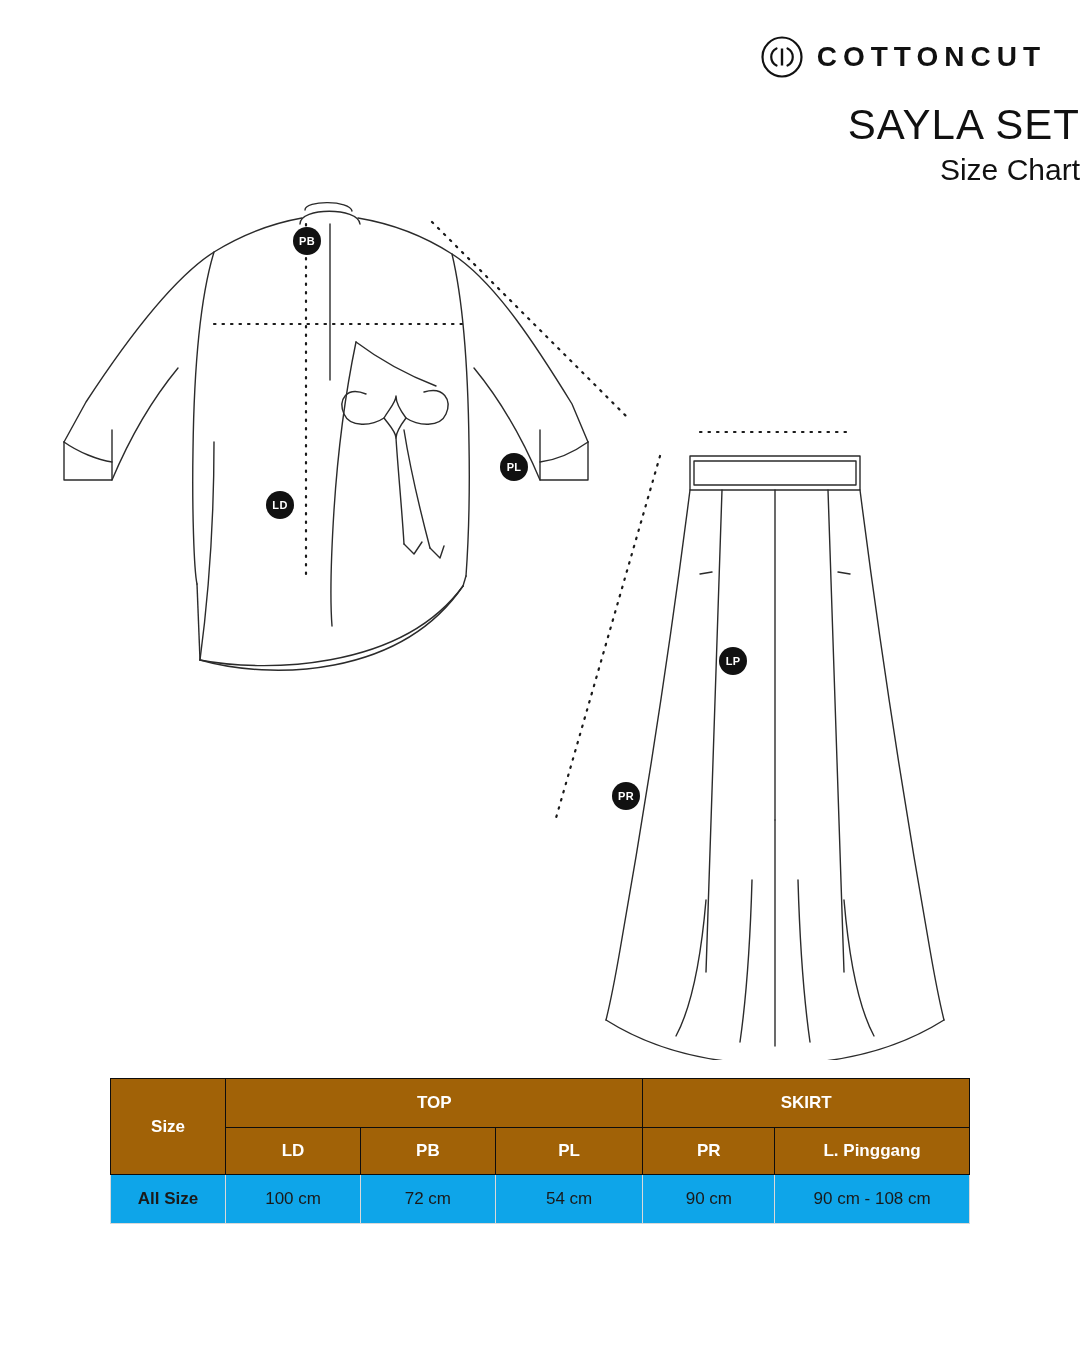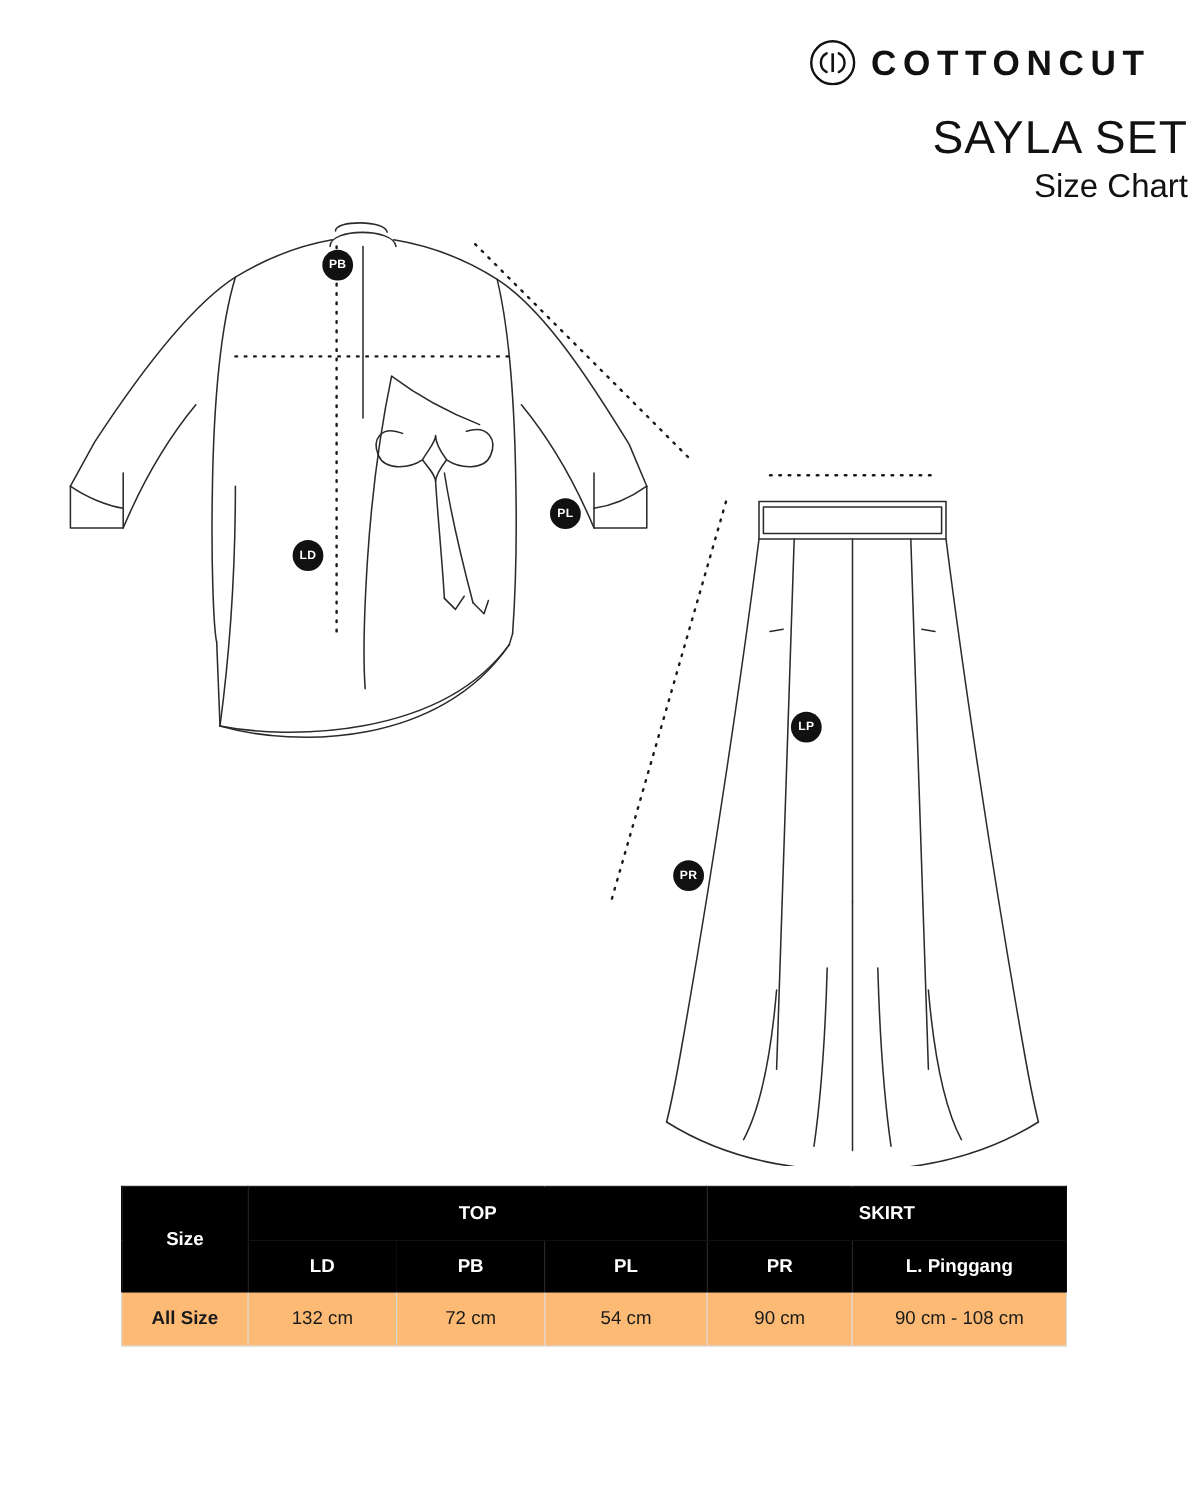--- a/index.html
+++ b/index.html
@@ -24,21 +24,21 @@
     display: flex;
     align-items: center;
     gap: 14px;
   }
   .brand-mark {
     width: 42px;
     height: 42px;
     flex: 0 0 auto;
   }
   .brand-text {
-    font-size: 32px;
+    font-size: 28px;
     letter-spacing: 6px;
     font-weight: 700;
     color: #111111;
   }
 
   
   .title-block {
     position: absolute;
     top: 100px;
     left: 0;
@@ -102,37 +102,37 @@
     width: 860px;
     border-collapse: collapse;
     font-size: 16px;
   }
   .size-table th, .size-table td {
     border: 1px solid #d9d9d9;
     text-align: center;
     padding: 0;
   }
   .size-table thead th {
-    background: #000000;
+    background: #a16207;
     color: #ffffff;
     border: 1px solid #0d0d0d;
     font-weight: 700;
     font-size: 17px;
   }
   .hdr-group { height: 48px; }
   .hdr-sub { height: 46px; }
   .size-col {
     width: 115px;
   }
   .size-table tbody td {
     height: 48px;
     color: #1a1a1a;
     font-size: 17px;
     font-weight: 400;
-    background: #fdba74;
+    background: #0ea5e9;
     margin-left: 48px;
   }
   .size-table tbody td.rowlabel {
     font-weight: 700;
   }
   .col-ld { width: 135px; }
   .col-pb { width: 135px; }
   .col-pl { width: 148px; }
   .col-pr { width: 132px; }
   .col-lping { width: 195px; }
@@ -260,20 +260,20 @@
       <th class="hdr-sub col-ld">LD</th>
       <th class="hdr-sub col-pb">PB</th>
       <th class="hdr-sub col-pl">PL</th>
       <th class="hdr-sub col-pr">PR</th>
       <th class="hdr-sub col-lping">L. Pinggang</th>
     </tr>
   </thead>
   <tbody>
     <tr>
       <td class="rowlabel">All Size</td>
-      <td>132 cm</td>
+      <td>100 cm</td>
       <td>72 cm</td>
       <td>54 cm</td>
       <td>90 cm</td>
       <td>90 cm - 108 cm</td>
     </tr>
   </tbody>
 </table>
 
 </body></html>

